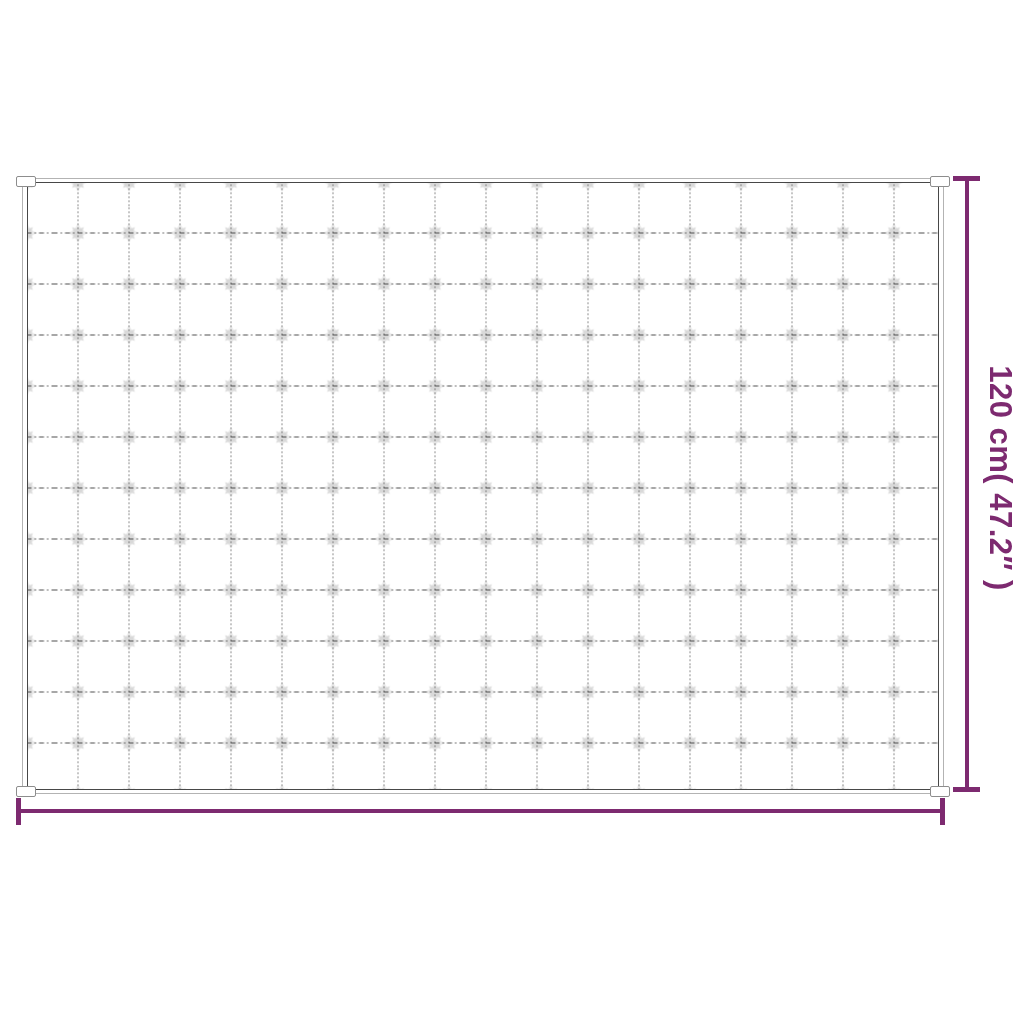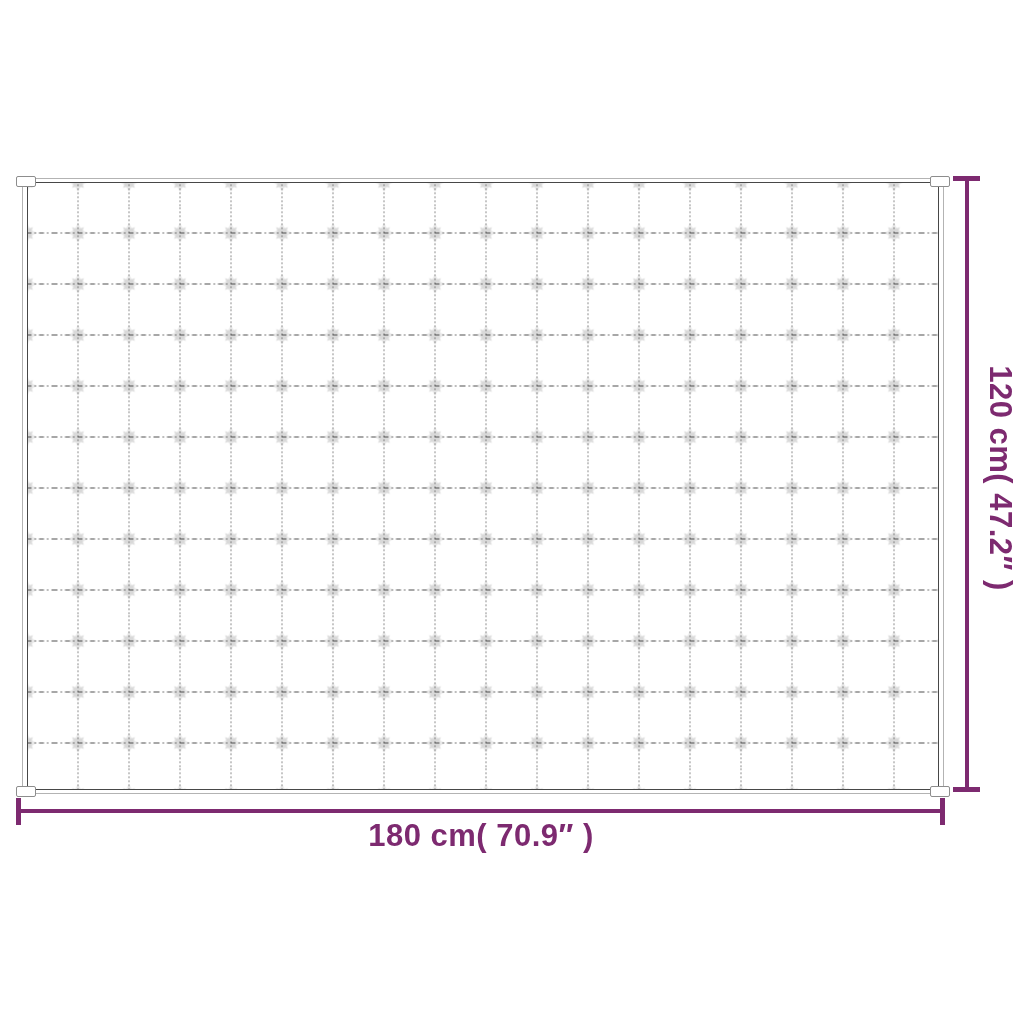--- a/index.html
+++ b/index.html
@@ -70,15 +70,14 @@
   </div>
 
   <div class="dim dim-v-line"></div>
   <div class="dim dim-v-cap-top"></div>
   <div class="dim dim-v-cap-bot"></div>
   <div class="dim-label height-label">120 cm( 47.2″ )</div>
 
   <div class="dim dim-h-line"></div>
   <div class="dim dim-h-cap-left"></div>
   <div class="dim dim-h-cap-right"></div>
-  <div class="dim-label width-label">180 cm( 70.9″ )</div>
 
 </div>
 
 </body></html>

